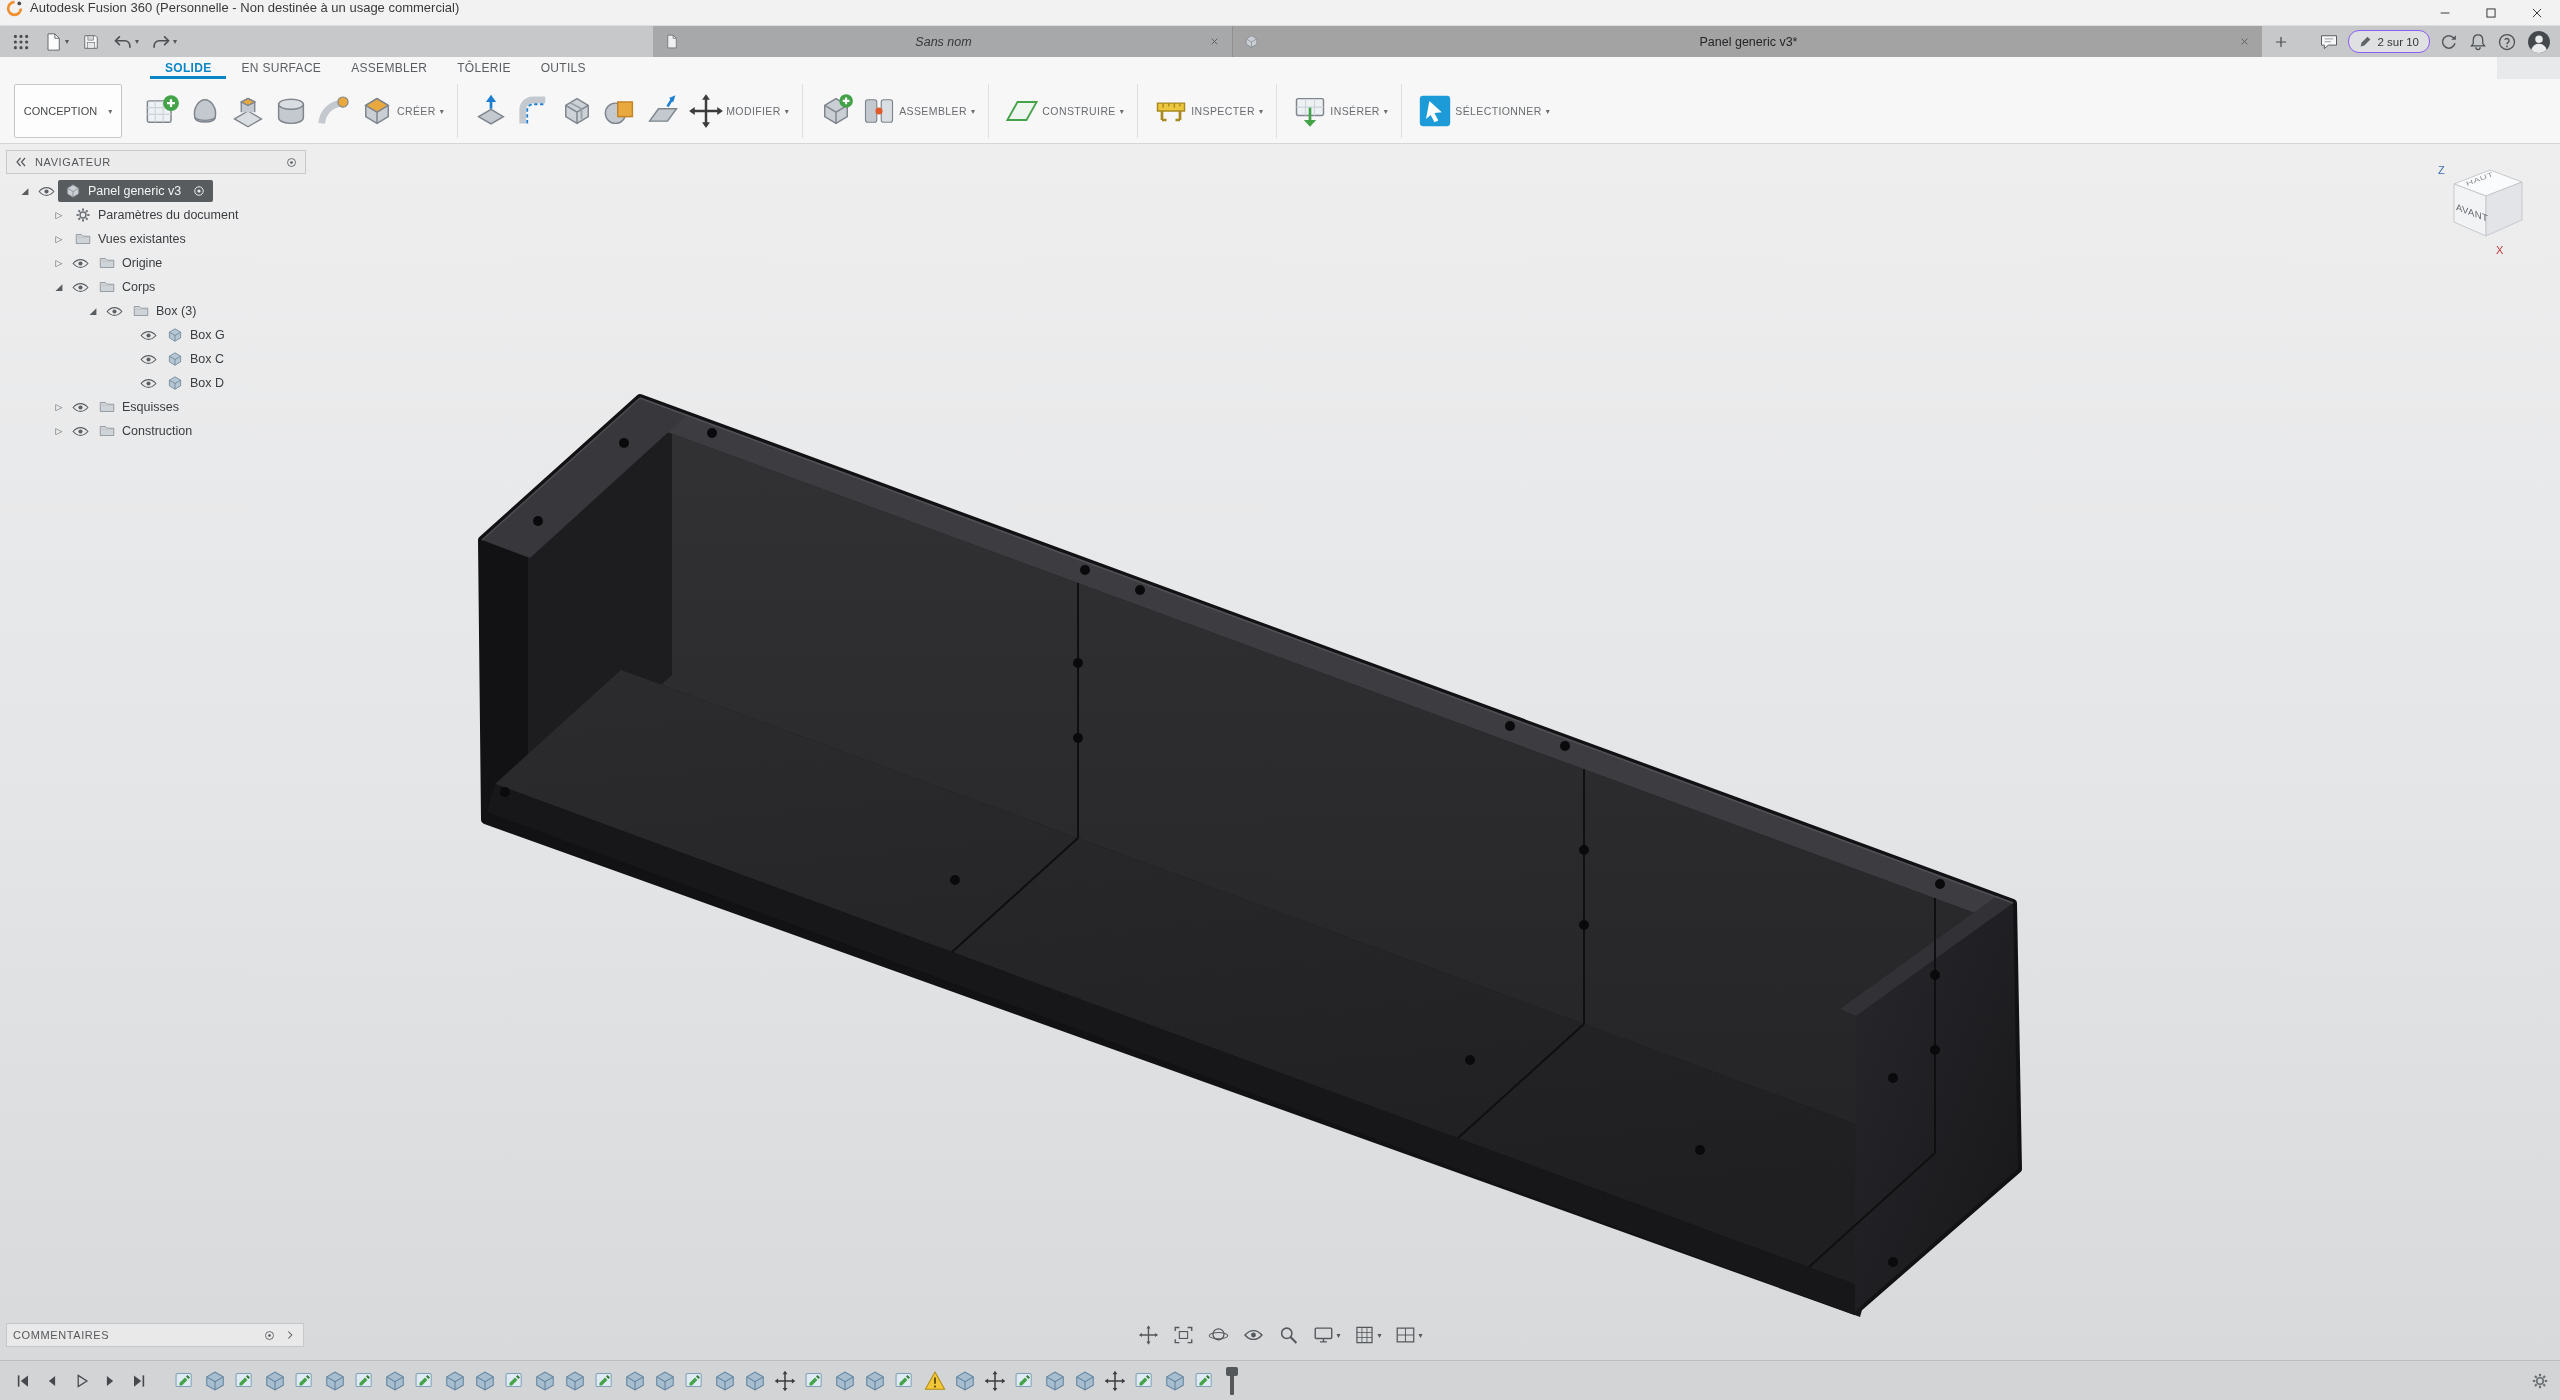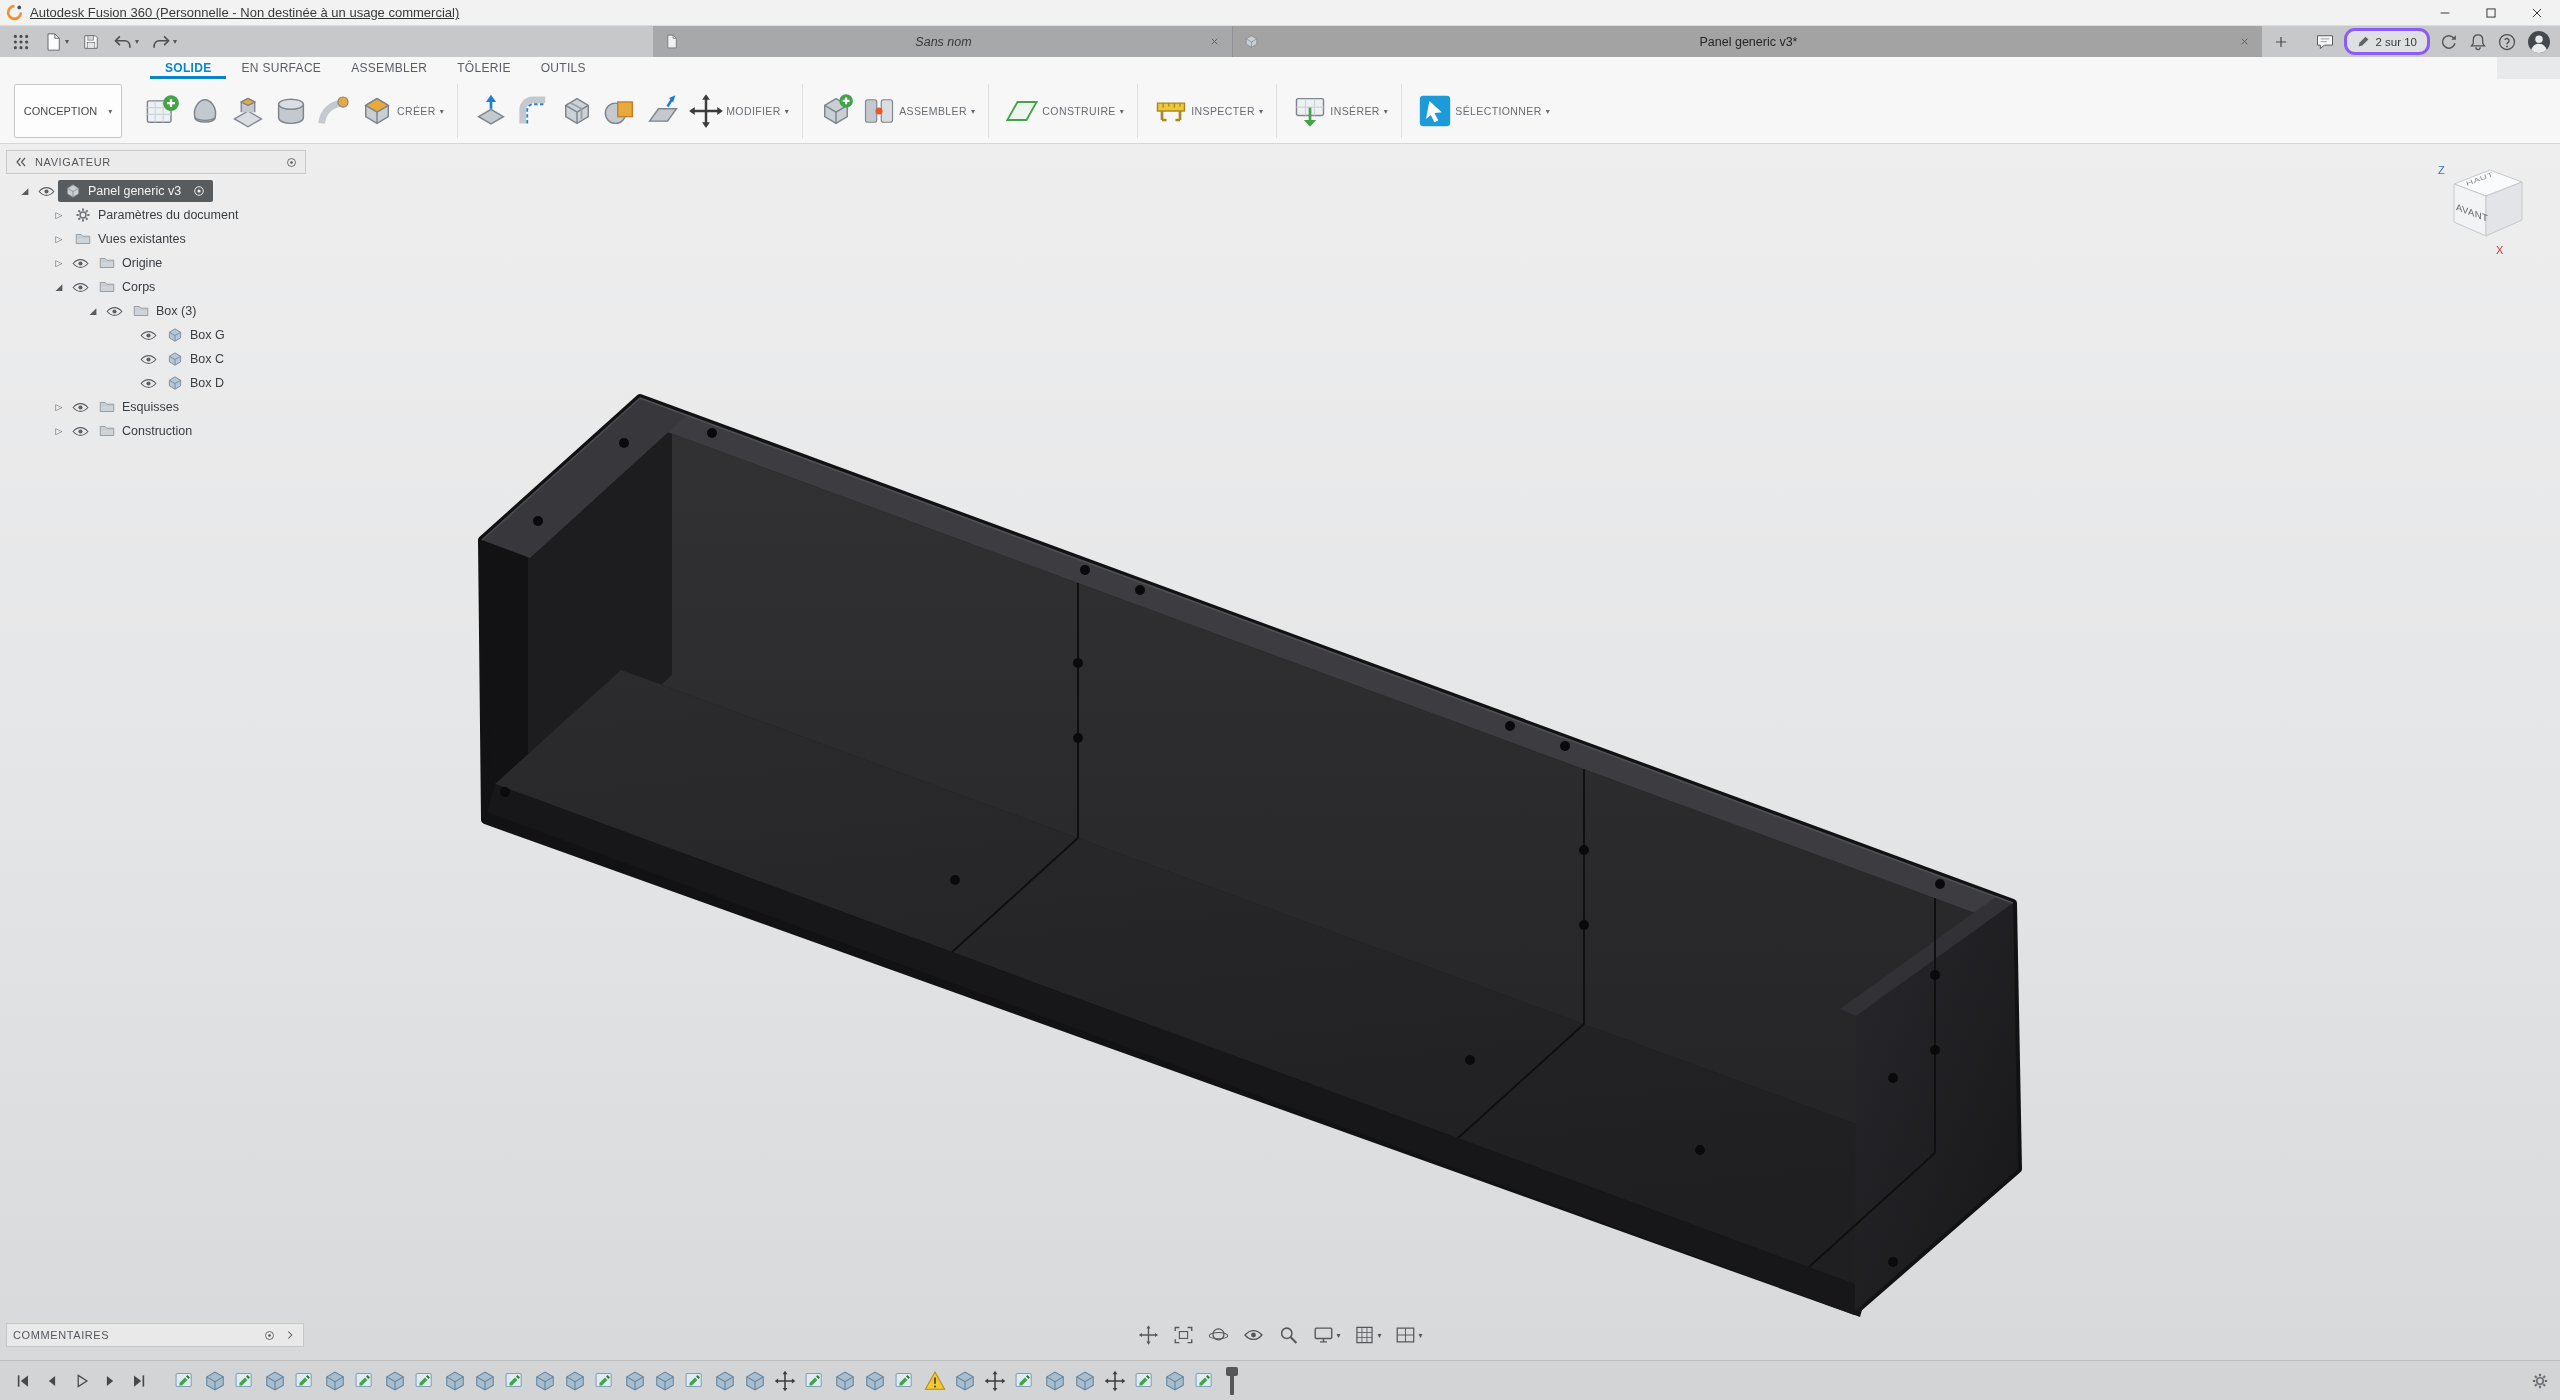--- a/index.html
+++ b/index.html
@@ -2,40 +2,40 @@
 <html><head>
 <meta charset="utf-8">
 <style>
   html,body{margin:0;padding:0;}
   body{width:2560px;height:1400px;overflow:hidden;position:relative;
        font-family:"Liberation Sans",sans-serif;background:#e8e9ea;color:#333;}
   svg{display:block;}
 
   
   #titlebar{position:absolute;left:0;top:0;width:2560px;height:26px;background:#f2f2f3;
-            border-bottom:1px solid #dddddd;display:flex;align-items:center;box-sizing:border-box;text-decoration:underline;}
+            border-bottom:1px solid #dddddd;display:flex;box-sizing:border-box;}
   #app-logo{margin-left:6px;display:flex;}
   #app-title{font-size:13px;color:#3a3a3a;margin-left:7px;}
   #win-controls{margin-left:auto;display:flex;height:100%;}
   .winbtn{width:46px;height:100%;display:flex;align-items:center;justify-content:center;}
 
   
   #tabbar{position:absolute;left:0;top:26px;width:2560px;height:31px;background:#c6c8c9;}
   #quickbar{position:absolute;left:6px;top:0;height:31px;display:flex;align-items:center;gap:2px;}
   .qbtn{height:28px;padding:0 5px;display:flex;align-items:center;gap:2px;}
   .qcaret{font-size:8px;color:#54585c;}
   .tab{position:absolute;top:0;height:31px;display:flex;align-items:center;padding:0 10px;box-sizing:border-box;}
   .tab.inactive{background:#a6a8aa;border-right:1px solid #8f9193;color:#36393b;}
   .tab.active{background:#a3a3a3;color:#232527;}
   .tab .tlabel{flex:1;text-align:center;font-size:12.5px;white-space:nowrap;overflow:hidden;}
   .tab .ticonbox,.tab .tclose{display:flex;}
   #newtab-btn{position:absolute;left:2268px;top:3px;width:26px;height:26px;display:flex;align-items:center;justify-content:center;}
   #tabbar-right{position:absolute;right:8px;top:0;height:31px;display:flex;align-items:center;gap:9px;}
   .rbtn{display:flex;align-items:center;}
-  #doc-counter-pill{display:flex;align-items:center;gap:5px;background:#dfe0e1;border:3px solid #8b5cf6;
+  #doc-counter-pill{display:flex;align-items:center;gap:5px;background:#dfe0e1;border:1px solid #8b5cf6;
      border-radius:11px;height:21px;padding:0 10px;font-size:11.5px;color:#35383a;white-space:nowrap;}
 
   
   #ribbon-tabs{position:absolute;left:0;top:57px;width:2497px;height:22px;background:#f7f7f8;
      display:flex;align-items:stretch;padding-left:150px;box-sizing:border-box;}
   .rtab{padding:0 15px;font-size:12px;color:#5a5e62;display:flex;align-items:center;letter-spacing:.3px;}
   .rtab.active{color:#0a86c8;font-weight:bold;box-shadow:inset 0 -3px 0 #0a86c8;}
   #ribbon-bar{position:absolute;left:0;top:79px;width:2560px;height:65px;background:#f7f7f8;
      border-bottom:1px solid #d5d6d7;display:flex;align-items:center;padding-left:14px;box-sizing:border-box;}
   #workspace-btn{width:106px;height:52px;border:1px solid #c5c7c9;background:#fdfdfd;border-radius:2px;

